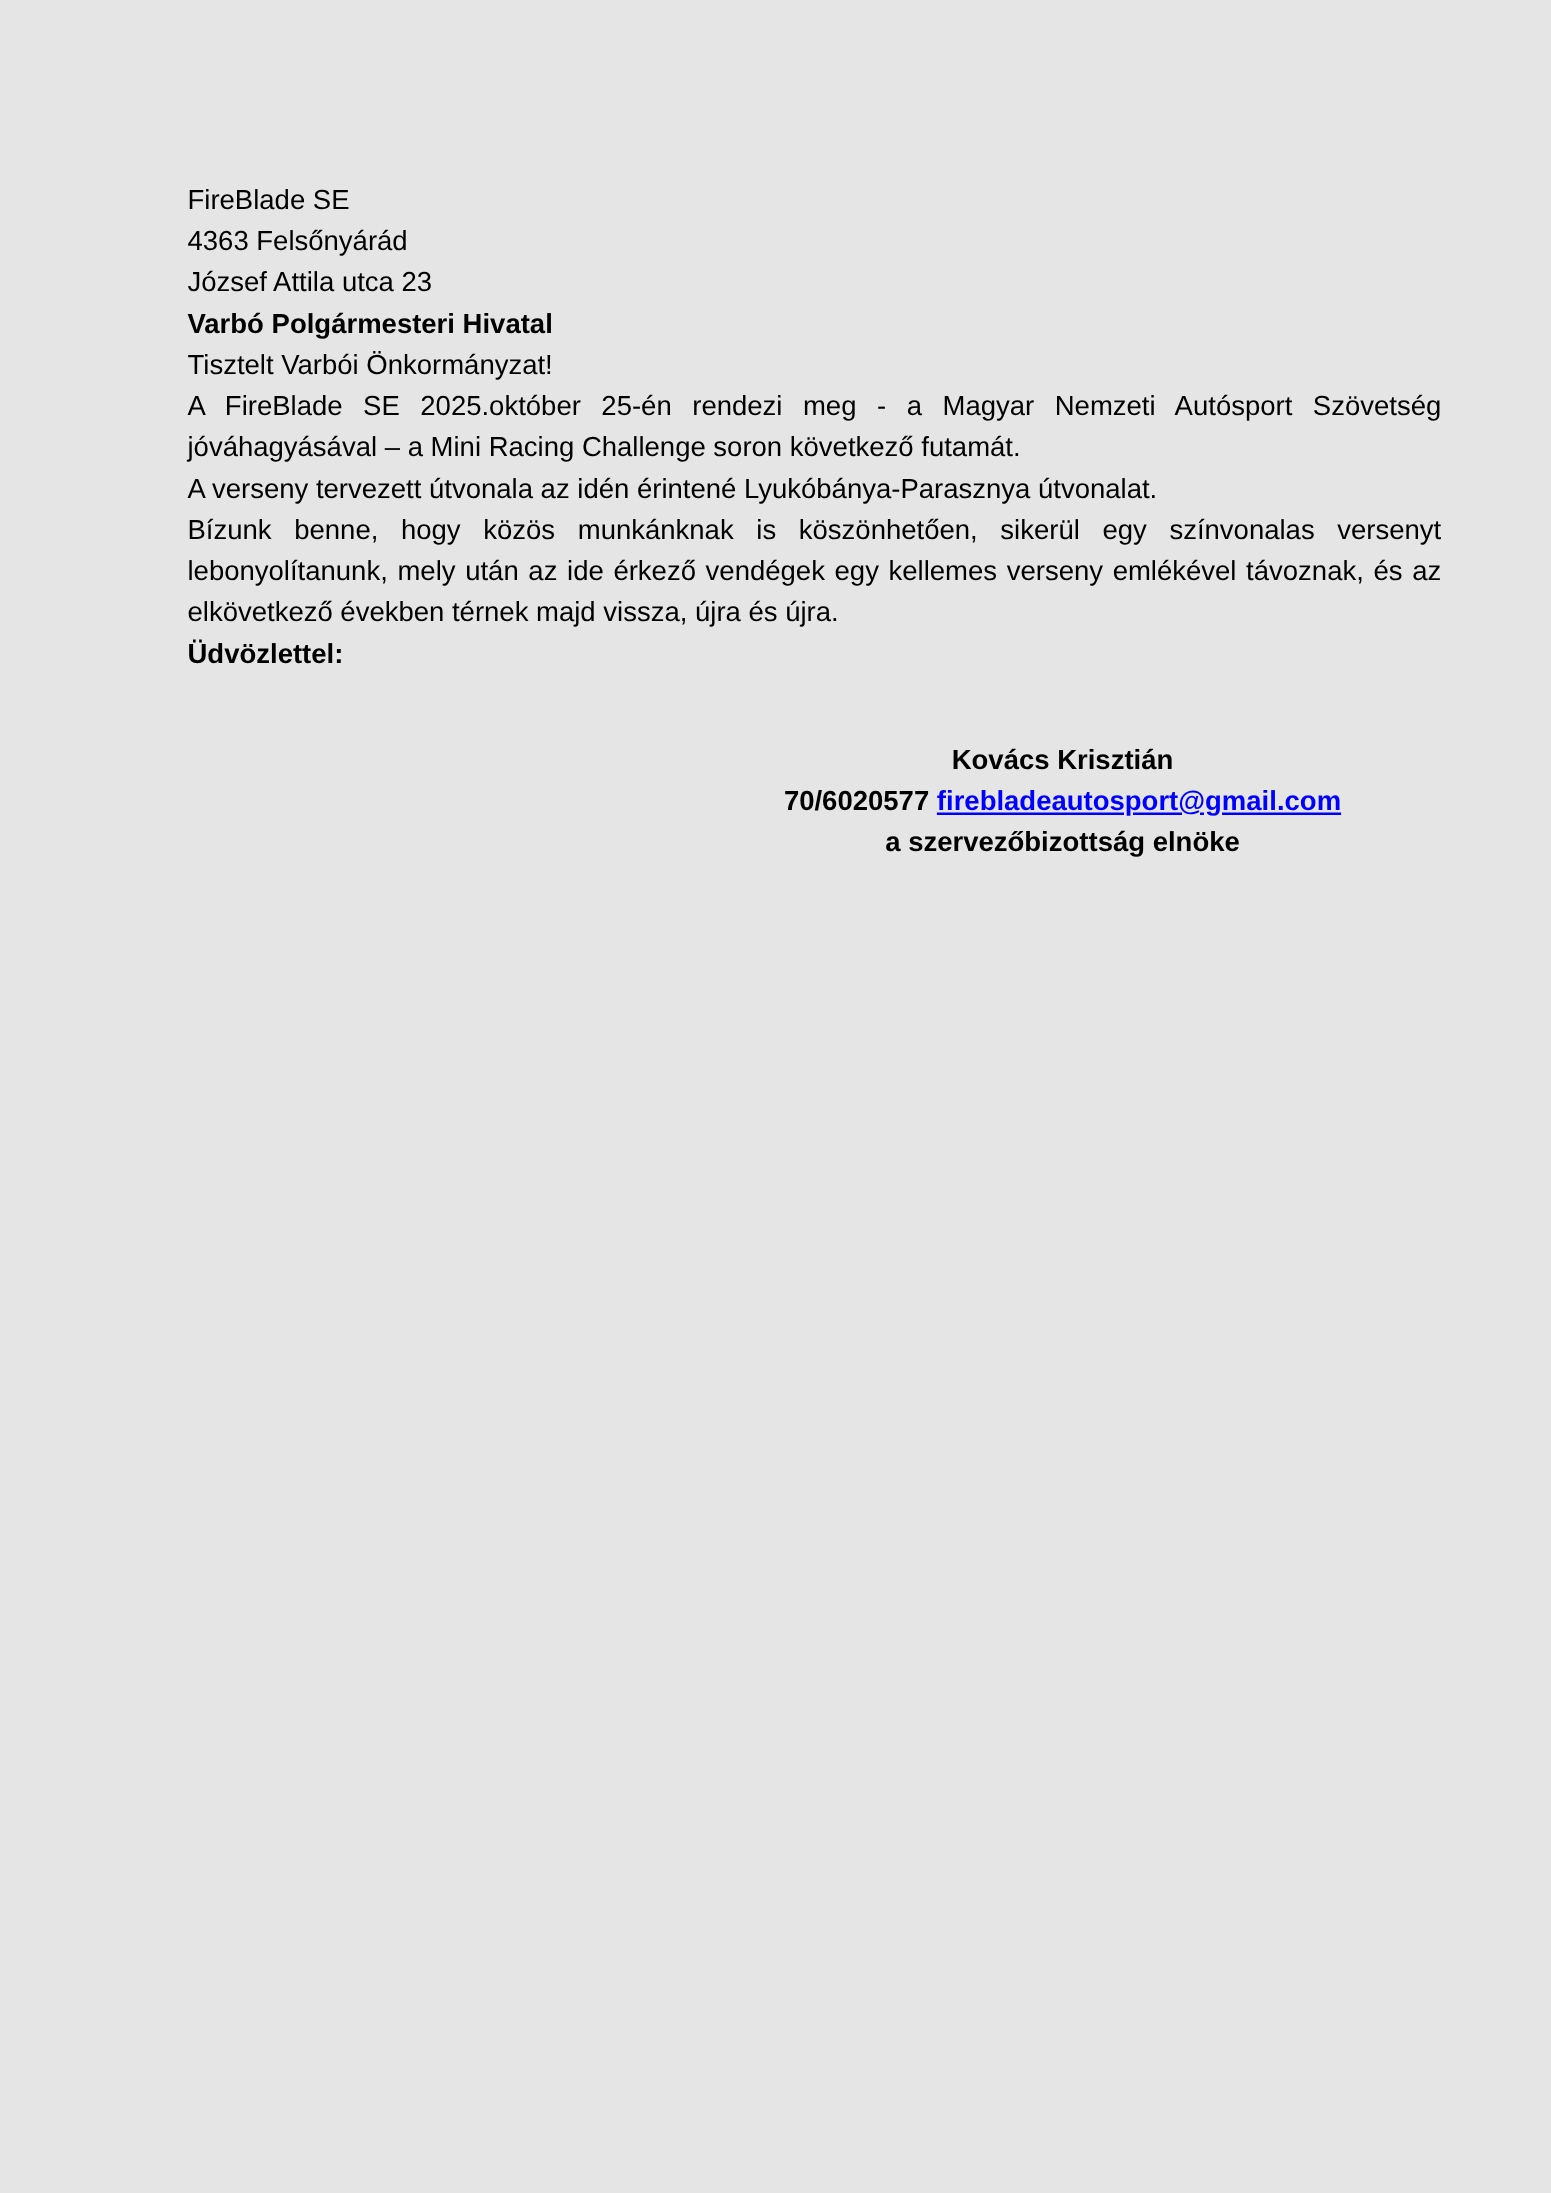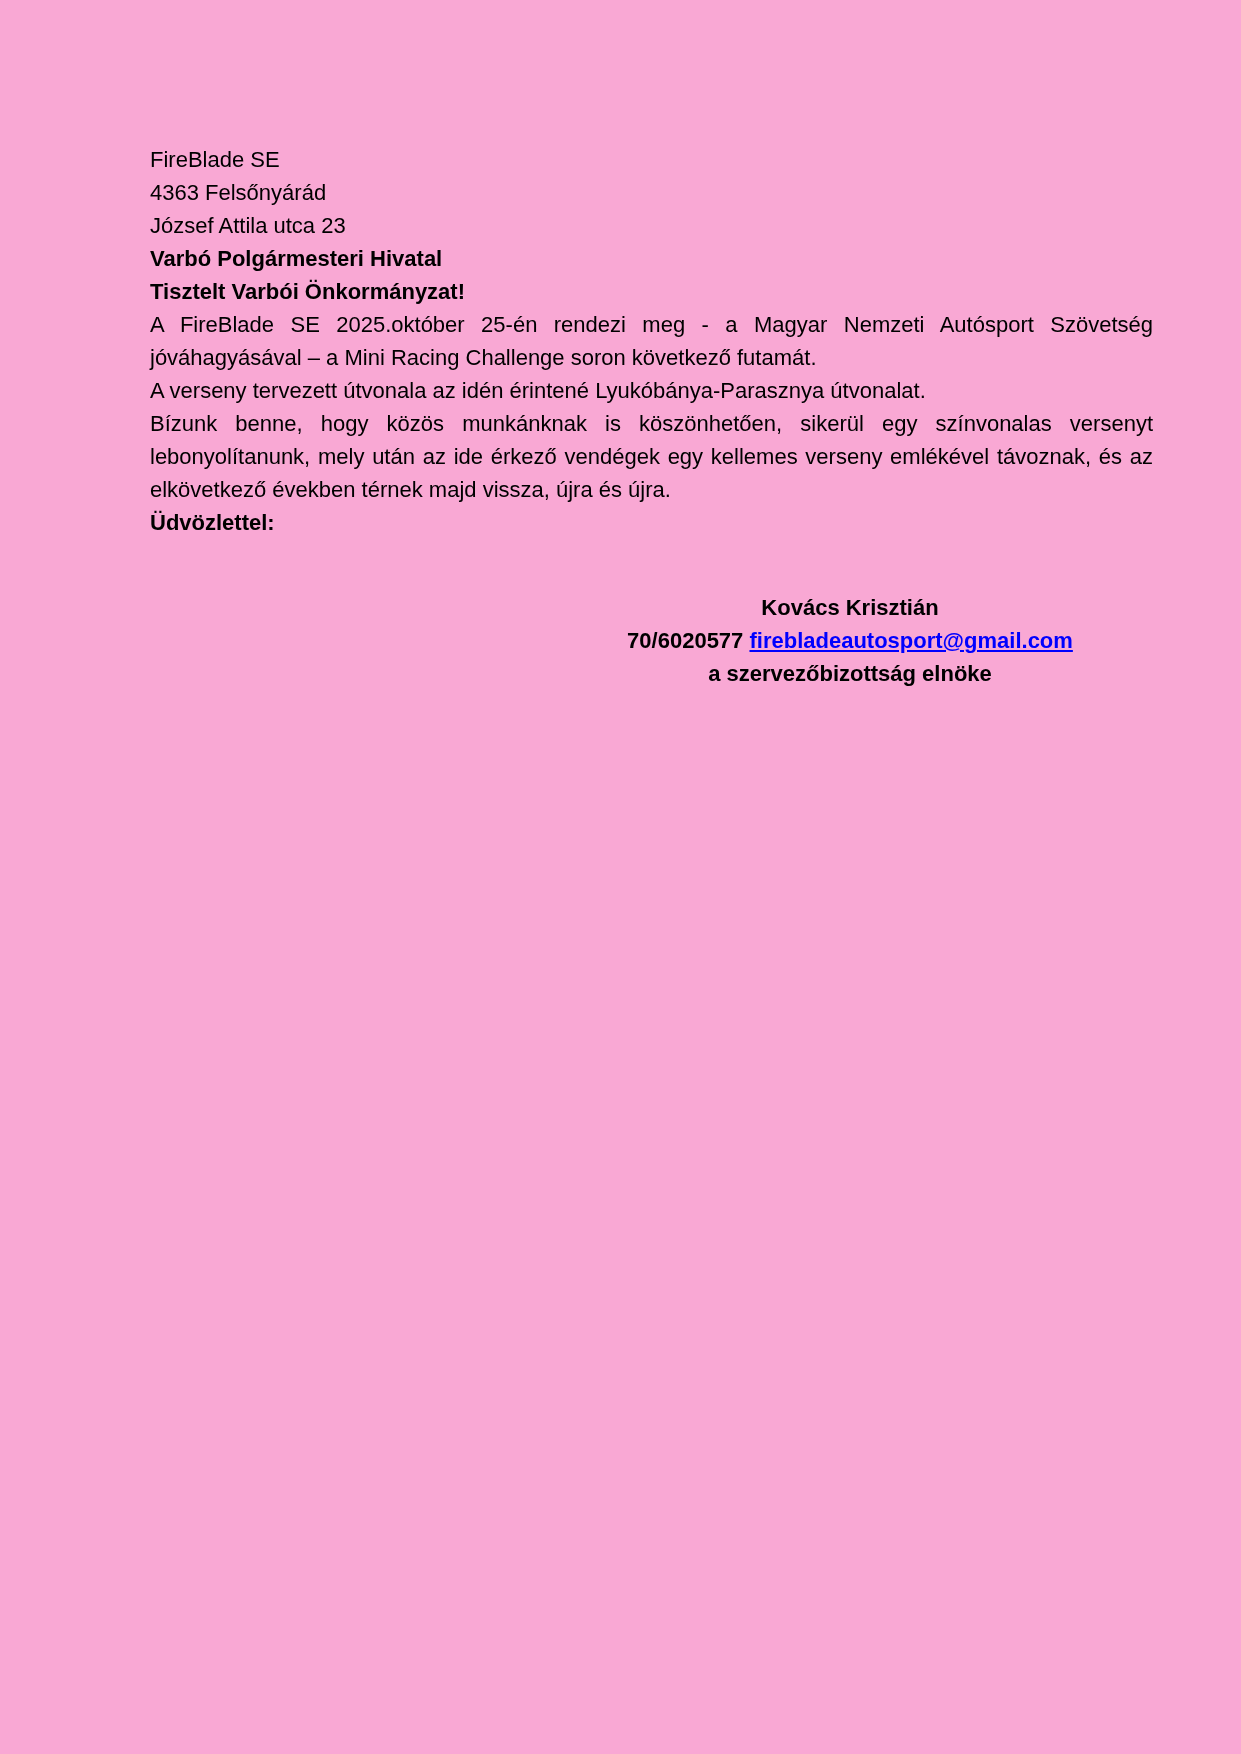--- a/index.html
+++ b/index.html
@@ -5,36 +5,36 @@
   html, body {
     margin: 0;
     padding: 0;
     background: #ffffff;
   }
   .page {
     position: relative;
     width: 1241px;
     height: 1754px;
     margin: 0 auto;
-    background: #f9a8d4;
+    background: #e5e5e5;
     box-sizing: border-box;
     padding: 143px 88px 0 150px;
     font-family: "Liberation Sans", sans-serif;
     font-size: 22px;
     line-height: 33px;
     color: #000000;
     overflow: hidden;
   }
   .page p { margin: 0; }
 
   .sender-line2 { margin-top: 20px; }
   .sender-line3 { margin-top: 21px; }
 
   .recipient   { margin-top: 74px; font-weight: bold; }
-  .salutation  { margin-top: 75px; font-weight: bold; }
+  .salutation  { margin-top: 75px; }
 
   .para1 { margin-top: 22px; text-align: justify; }
   .para2 { margin-top: 21px; }
   .para3 { margin-top: 18px; font-weight: bold; font-style: italic; }
   .para4 { margin-top: 22px; }
   .para5 { margin-top: 22px; text-align: justify; }
 
   .date-line { margin-top: 70px; font-weight: bold; }
   .closing   { margin-top: 72px; margin-left: 235px; font-weight: bold; }
 

